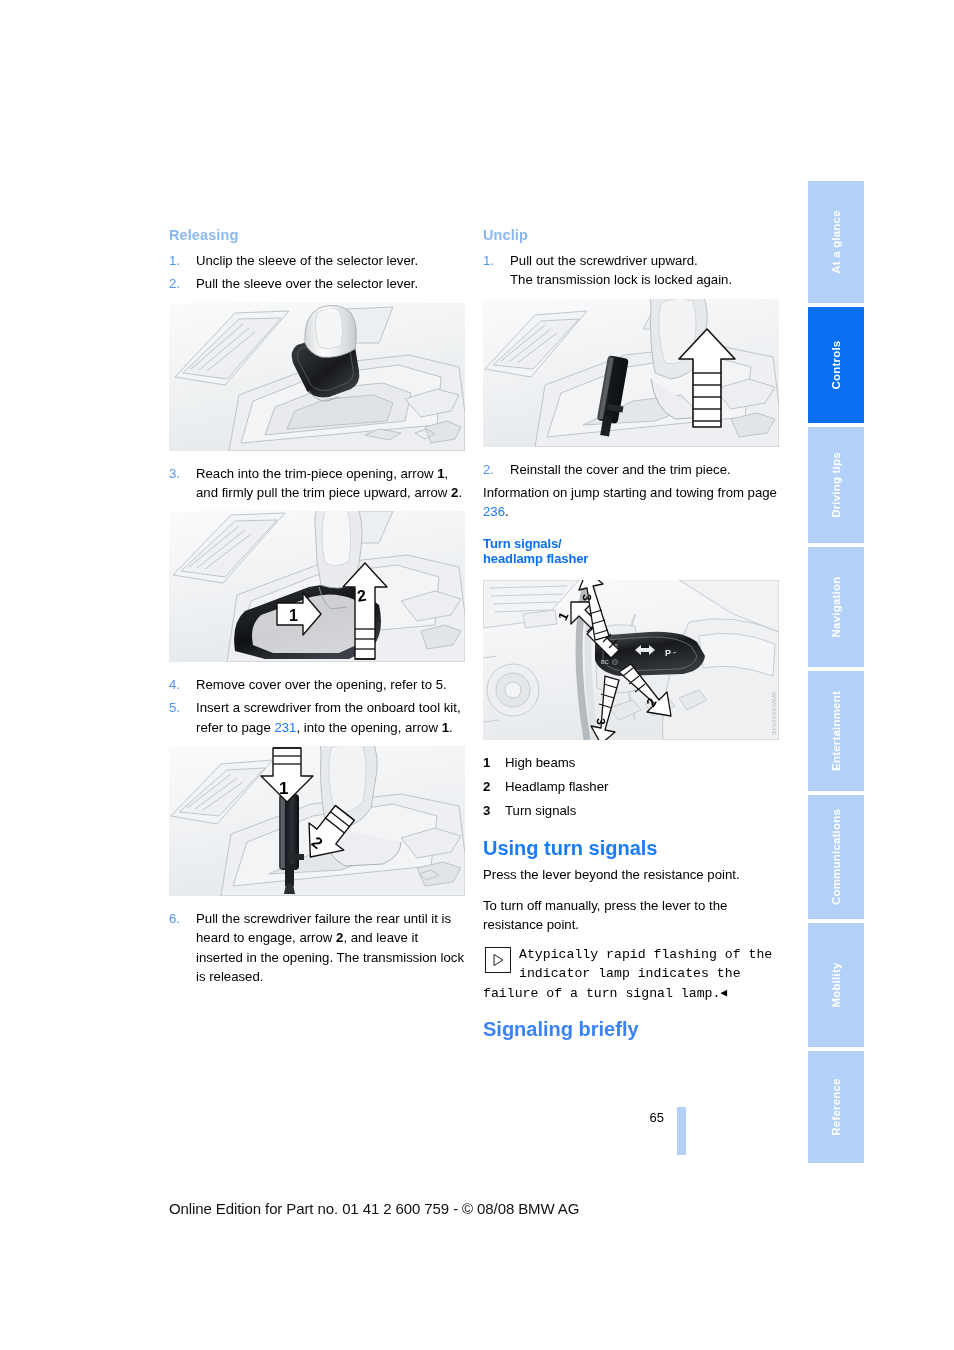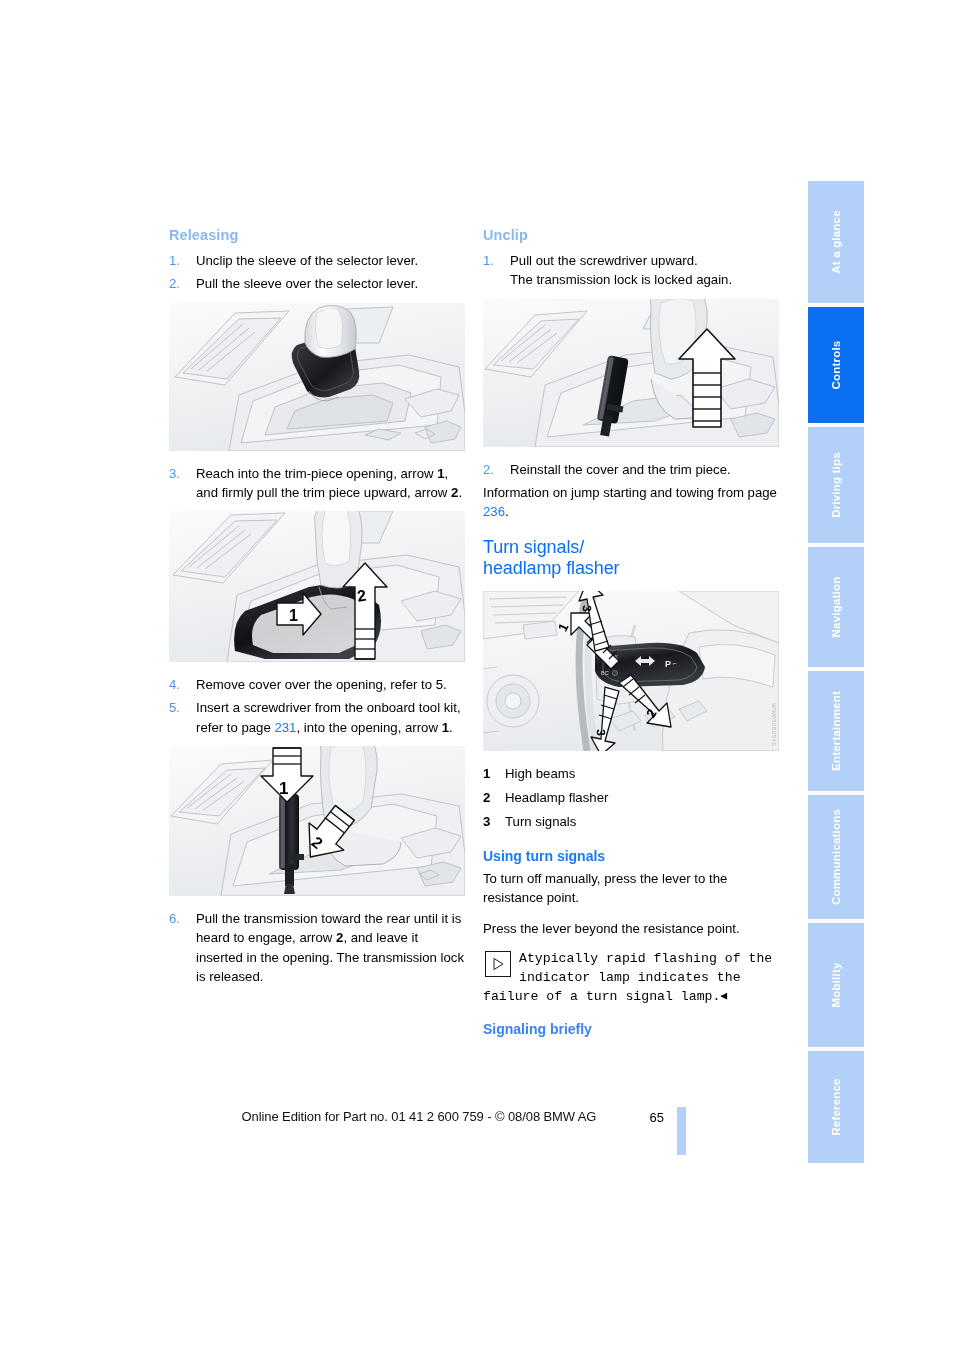--- a/index.html
+++ b/index.html
@@ -37,29 +37,29 @@
     color: #8bb8ef;
     font-size: 14.5px;
     font-weight: bold;
     line-height: 1.25;
     margin: 0 0 7px 0;
     letter-spacing: 0.1px;
   }
 
   .big-head {
     color: #0b6ff2;
-    font-size: 18px;
-    font-weight: normal;
+    font-size: 13px;
+    font-weight: bold;
     line-height: 1.12;
     margin: 12px 0 13px 0;
     letter-spacing: -0.1px;
   }
   .sub-head {
     color: #1a7cf5;
-    font-size: 14px;
+    font-size: 20px;
     font-weight: bold;
     line-height: 1.25;
     margin: 0 0 4px 0;
   }
   .sub-head.pale { color: #3b82f6; }
 
   
   .steps { margin: 0; padding: 0; list-style: none; }
   .step {
     position: relative;
@@ -167,24 +167,24 @@
     left: 604px;
     top: 1110px;
     width: 60px;
     text-align: right;
     font-size: 13px;
     color: #000;
   }
   .footer-line {
     position: absolute;
     left: 169px;
-    top: 1109px;
+    top: 1200px;
     width: 500px;
-    text-align: center;
-    font-size: 13px;
+    text-align: left;
+    font-size: 15px;
     color: #111;
     letter-spacing: -0.1px;
   }
   .footer-bar {
     position: absolute;
     left: 677px;
     top: 1107px;
     width: 9px;
     height: 48px;
     background: #b2d0f8;
@@ -383,21 +383,21 @@
             <line x1="138" y1="74" x2="162" y2="74"></line>
           </g>
           <text x="142" y="104" font-family="Liberation Sans, sans-serif" font-size="16" font-weight="bold" fill="#000">2</text>
         </g>
       </svg>
     </div>
 
     <ul class="steps">
       <li class="step">
         <span class="num">6.</span>
-        <span>Pull the transmission toward the rear until it is heard to engage, arrow </span><span class="bold">2</span><span>, and leave it inserted in the opening. The transmission lock is released.</span>
+        <span>Pull the screwdriver failure the rear until it is heard to engage, arrow </span><span class="bold">2</span><span>, and leave it inserted in the opening. The transmission lock is released.</span>
       </li>
     </ul>
 
   </div>
 
   <div class="col col-right">
 
     <h2 class="sec-head">Unclip</h2>
 
     <ul class="steps">
@@ -583,22 +583,22 @@
         <span class="num">2</span>
         <span>Headlamp flasher</span>
       </li>
       <li class="step legend plain-num">
         <span class="num">3</span>
         <span>Turn signals</span>
       </li>
     </ul>
 
     <h3 class="sub-head" style="margin-top:16px;">Using turn signals</h3>
+    <p class="para">Press the lever beyond the resistance point.</p>
     <p class="para">To turn off manually, press the lever to the resistance point.</p>
-    <p class="para">Press the lever beyond the resistance point.</p>
 
     <div class="note">
       <span class="note-icon">
         <svg width="16" height="16" viewBox="0 0 16 16" aria-hidden="true">
           <path d="M4 2.5 L13 8 L4 13.5 Z" fill="none" stroke="#222" stroke-width="1"></path>
         </svg>
       </span>
       <span>Atypically rapid flashing of the indicator lamp indicates the failure of a turn signal lamp.</span><span class="note-end">◀</span>
     </div>
 

